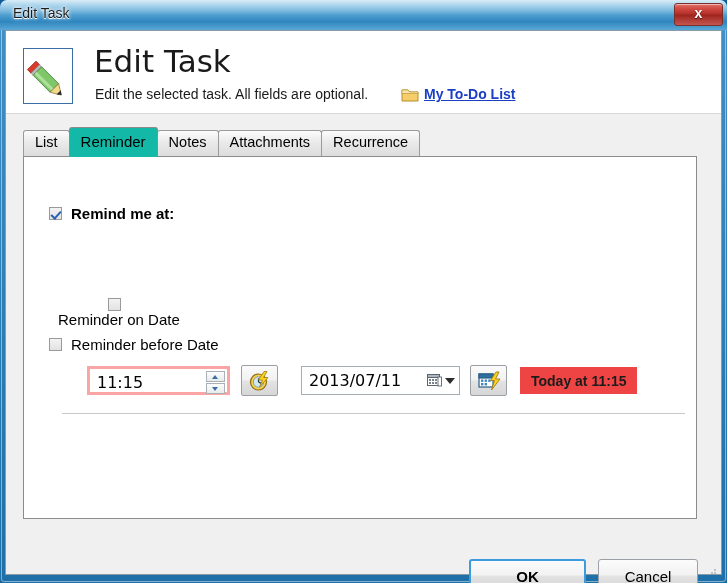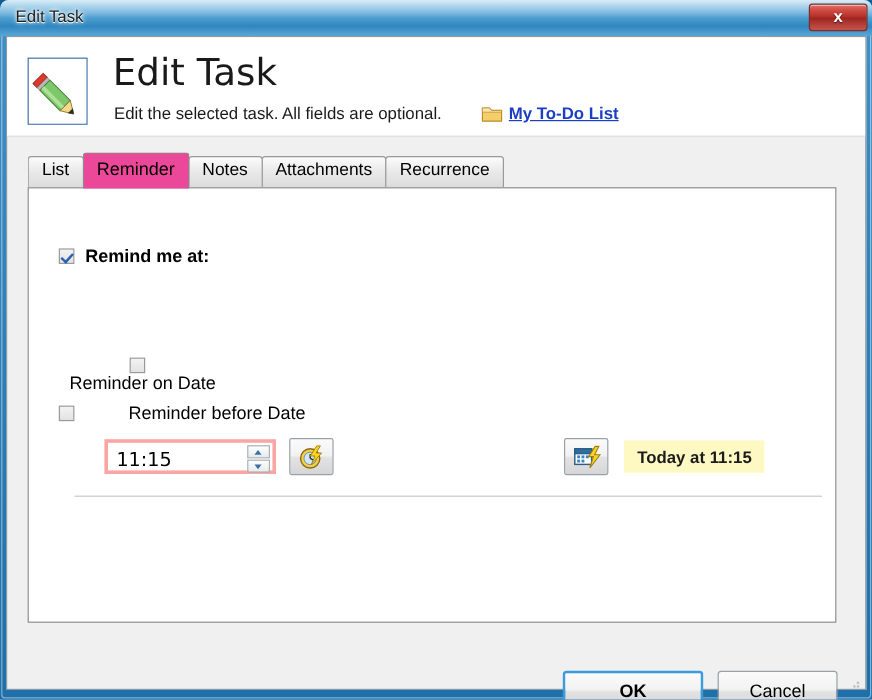--- a/index.html
+++ b/index.html
@@ -160,21 +160,21 @@
     border-bottom: none;
     border-radius: 3px 3px 0 0;
     cursor: pointer;
     white-space: nowrap;
   }
   .tab + .tab { margin-left: -1px; }
   .tab.active {
     margin-top: 0;
     height: 30px;
     padding-top: 5px;
-    background: #ec4899;
+    background: #14b8a6;
     border-color: #8c8c8c;
     z-index: 5;
     font-size: 15px;
   }
 
   
   .tabpanel {
     position: absolute;
     left: 17px; top: 125px;
     width: 674px;
@@ -298,21 +298,21 @@
   }
 
   
   .badge {
     position: absolute;
     left: 496px; top: 210px;
     height: 27px;
     padding: 0 11px;
     display: flex;
     align-items: center;
-    background: #fef9c3;
+    background: #ef4444;
     font-size: 14px;
     font-weight: bold;
     color: #1c1c1c;
     white-space: nowrap;
   }
 
   .hr {
     position: absolute;
     left: 38px; top: 256px;
     width: 623px;
@@ -424,20 +424,39 @@
       <div class="iconbtn" style="left:217px; top:208px;">
         <svg width="23" height="21" viewBox="0 0 23 21">
           <circle cx="9.5" cy="11" r="8" fill="#f6d04d" stroke="#8c6b12" stroke-width="1.2"></circle>
           <circle cx="9.5" cy="11" r="5.2" fill="#cfe8f5" stroke="#6e8fa3" stroke-width="0.8"></circle>
           <line x1="9.5" y1="11" x2="9.5" y2="7.4" stroke="#23313a" stroke-width="1.2"></line>
           <line x1="9.5" y1="11" x2="12.3" y2="12.4" stroke="#23313a" stroke-width="1.2"></line>
           <polygon points="15,0.5 9.5,9 13.5,9 10.5,16 19,6.5 14.5,6.5 18,0.5" fill="#fbd423" stroke="#a07c0c" stroke-width="0.8"></polygon>
         </svg>
       </div>
 
+      <div class="datefield">
+        <span class="val">2013/07/11</span>
+        <div class="dd">
+          <svg width="15" height="15" viewBox="0 0 15 15">
+            <rect x="0.5" y="1.5" width="12" height="11" fill="#ffffff" stroke="#5b6670" stroke-width="1"></rect>
+            <rect x="0.5" y="1.5" width="12" height="3" fill="#aeb7bf" stroke="#5b6670" stroke-width="1"></rect>
+            <g fill="#7a848c">
+              <rect x="2" y="6" width="2" height="2"></rect>
+                <rect x="5" y="6" width="2" height="2"></rect>
+              <rect x="8" y="6" width="2" height="2"></rect>
+              <rect x="2" y="9" width="2" height="2"></rect>
+                <rect x="5" y="9" width="2" height="2"></rect>
+              <rect x="8" y="9" width="2" height="2"></rect>
+            </g>
+            <rect x="11" y="4" width="3.5" height="9" fill="#ffffff" stroke="#5b6670" stroke-width="0.9"></rect>
+          </svg>
+          <span class="caret"></span>
+        </div>
+      </div>
 
       <div class="iconbtn" style="left:446px; top:208px;">
         <svg width="23" height="21" viewBox="0 0 23 21">
           <rect x="1" y="3" width="14" height="13" fill="#ffffff" stroke="#2b5f87" stroke-width="1.2"></rect>
           <rect x="1" y="3" width="14" height="4" fill="#2f6fa0" stroke="#2b5f87" stroke-width="1.2"></rect>
           <g fill="#3f86bd">
             <rect x="3" y="8.5" width="2.4" height="2.4"></rect>
               <rect x="6.6" y="8.5" width="2.4" height="2.4"></rect>
             <rect x="10.2" y="8.5" width="2.4" height="2.4"></rect>
             <rect x="3" y="12" width="2.4" height="2.4"></rect>
@@ -449,21 +468,21 @@
 
       <div class="badge">Today at 11:15</div>
 
       <div class="hr"></div>
 
       <div class="chk-row" style="left:25px; top:141px;flex-direction:column;">
         <span class="cbox"></span>
         <span class="chk-label">Reminder on Date</span>
       </div>
 
-      <div class="chk-row" style="left:25px; top:179px;gap:36px;">
+      <div class="chk-row" style="left:25px; top:179px;">
         <span class="cbox"></span>
         <span class="chk-label">Reminder before Date</span>
       </div>
     </div>
 
     <button class="btn default" id="ok-button">OK</button>
     <button class="btn" id="cancel-button">Cancel</button>
 
     <div class="grip">
       <svg width="10" height="10" viewBox="0 0 10 10">

